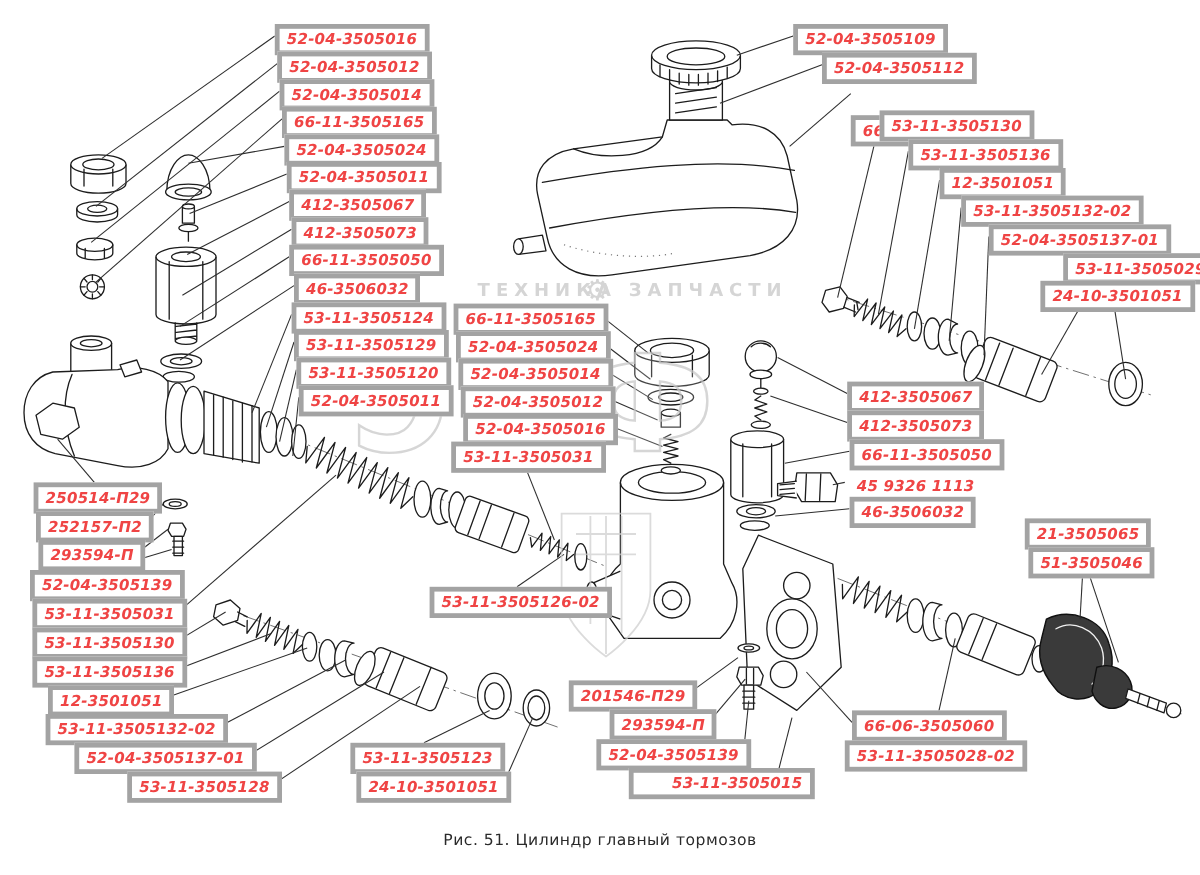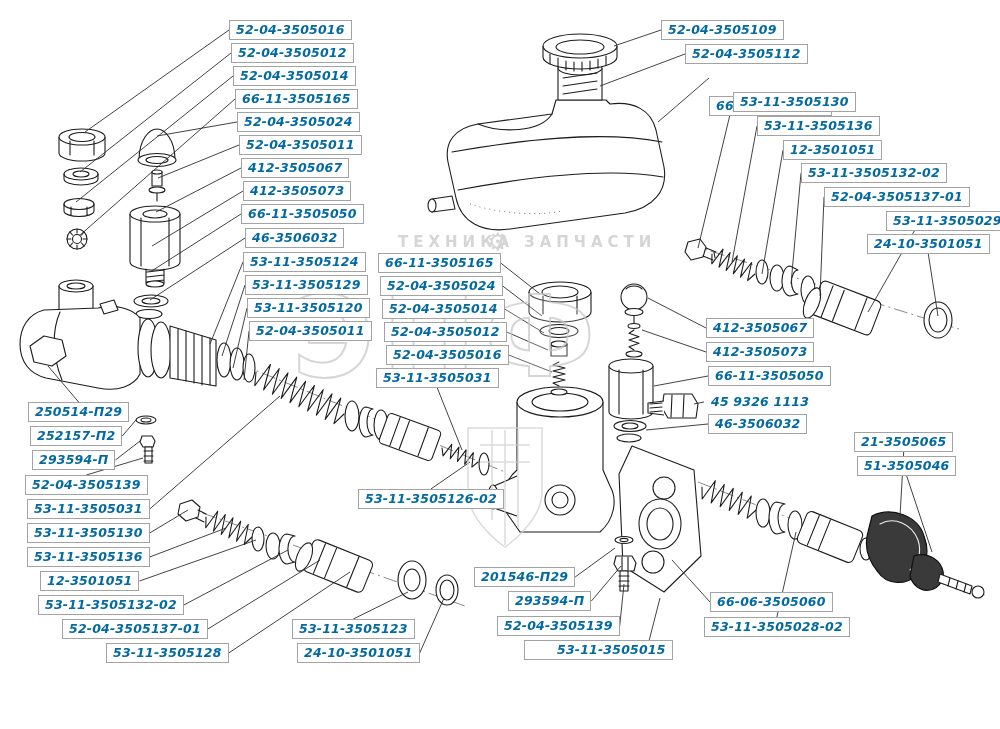--- a/index.html
+++ b/index.html
@@ -3,25 +3,25 @@
 <meta charset="utf-8">
 <style>
   * { margin:0; padding:0; box-sizing:border-box; }
   html,body { background:#ffffff; }
   body { font-family:"DejaVu Sans", sans-serif; }
   #stage { position:relative; width:1000px; height:729px; background:#fff; overflow:hidden; }
   #drawing { position:absolute; left:0; top:0; }
 
   .part-label {
     position:absolute;
-    border:1px solid #a3a3a3;
+    border:4px solid #a3a3a3;
     background:#ffffff;
     padding:1px 6px 2px;
     font:italic 700 12.5px "DejaVu Sans", sans-serif;
-    color:#0369a1;
+    color:#ef4444;
     white-space:nowrap;
     letter-spacing:0.2px;
   }
   .part-label.unboxed { border-color:transparent; background:transparent; }
 
   .caption {
     position:absolute; left:0; right:0; top:693px;
     text-align:center;
     font:400 13px "DejaVu Sans", sans-serif;
     color:#2a2a2a; letter-spacing:0.4px;
@@ -389,13 +389,14 @@
       <div class="part-label" style="left: 706px; top: 342px;">412-3505073</div>
       <div class="part-label" style="left: 708px; top: 366px;">66-11-3505050</div>
       <div class="part-label unboxed" style="left: 704px; top: 392px; text-align: right;">45 9326 1113</div>
       <div class="part-label" style="left: 708px; top: 414px;">46-3506032</div>
       <div class="part-label" style="left: 854px; top: 432px;">21-3505065</div>
       <div class="part-label" style="left: 857px; top: 456px;">51-3505046</div>
       <div class="part-label" style="left: 710px; top: 592px;">66-06-3505060</div>
       <div class="part-label" style="left: 704px; top: 617px;">53-11-3505028-02</div>
     </div>
 
+  <div class="caption">Рис. 51. Цилиндр главный тормозов</div>
 </div>
 
 </body></html>

